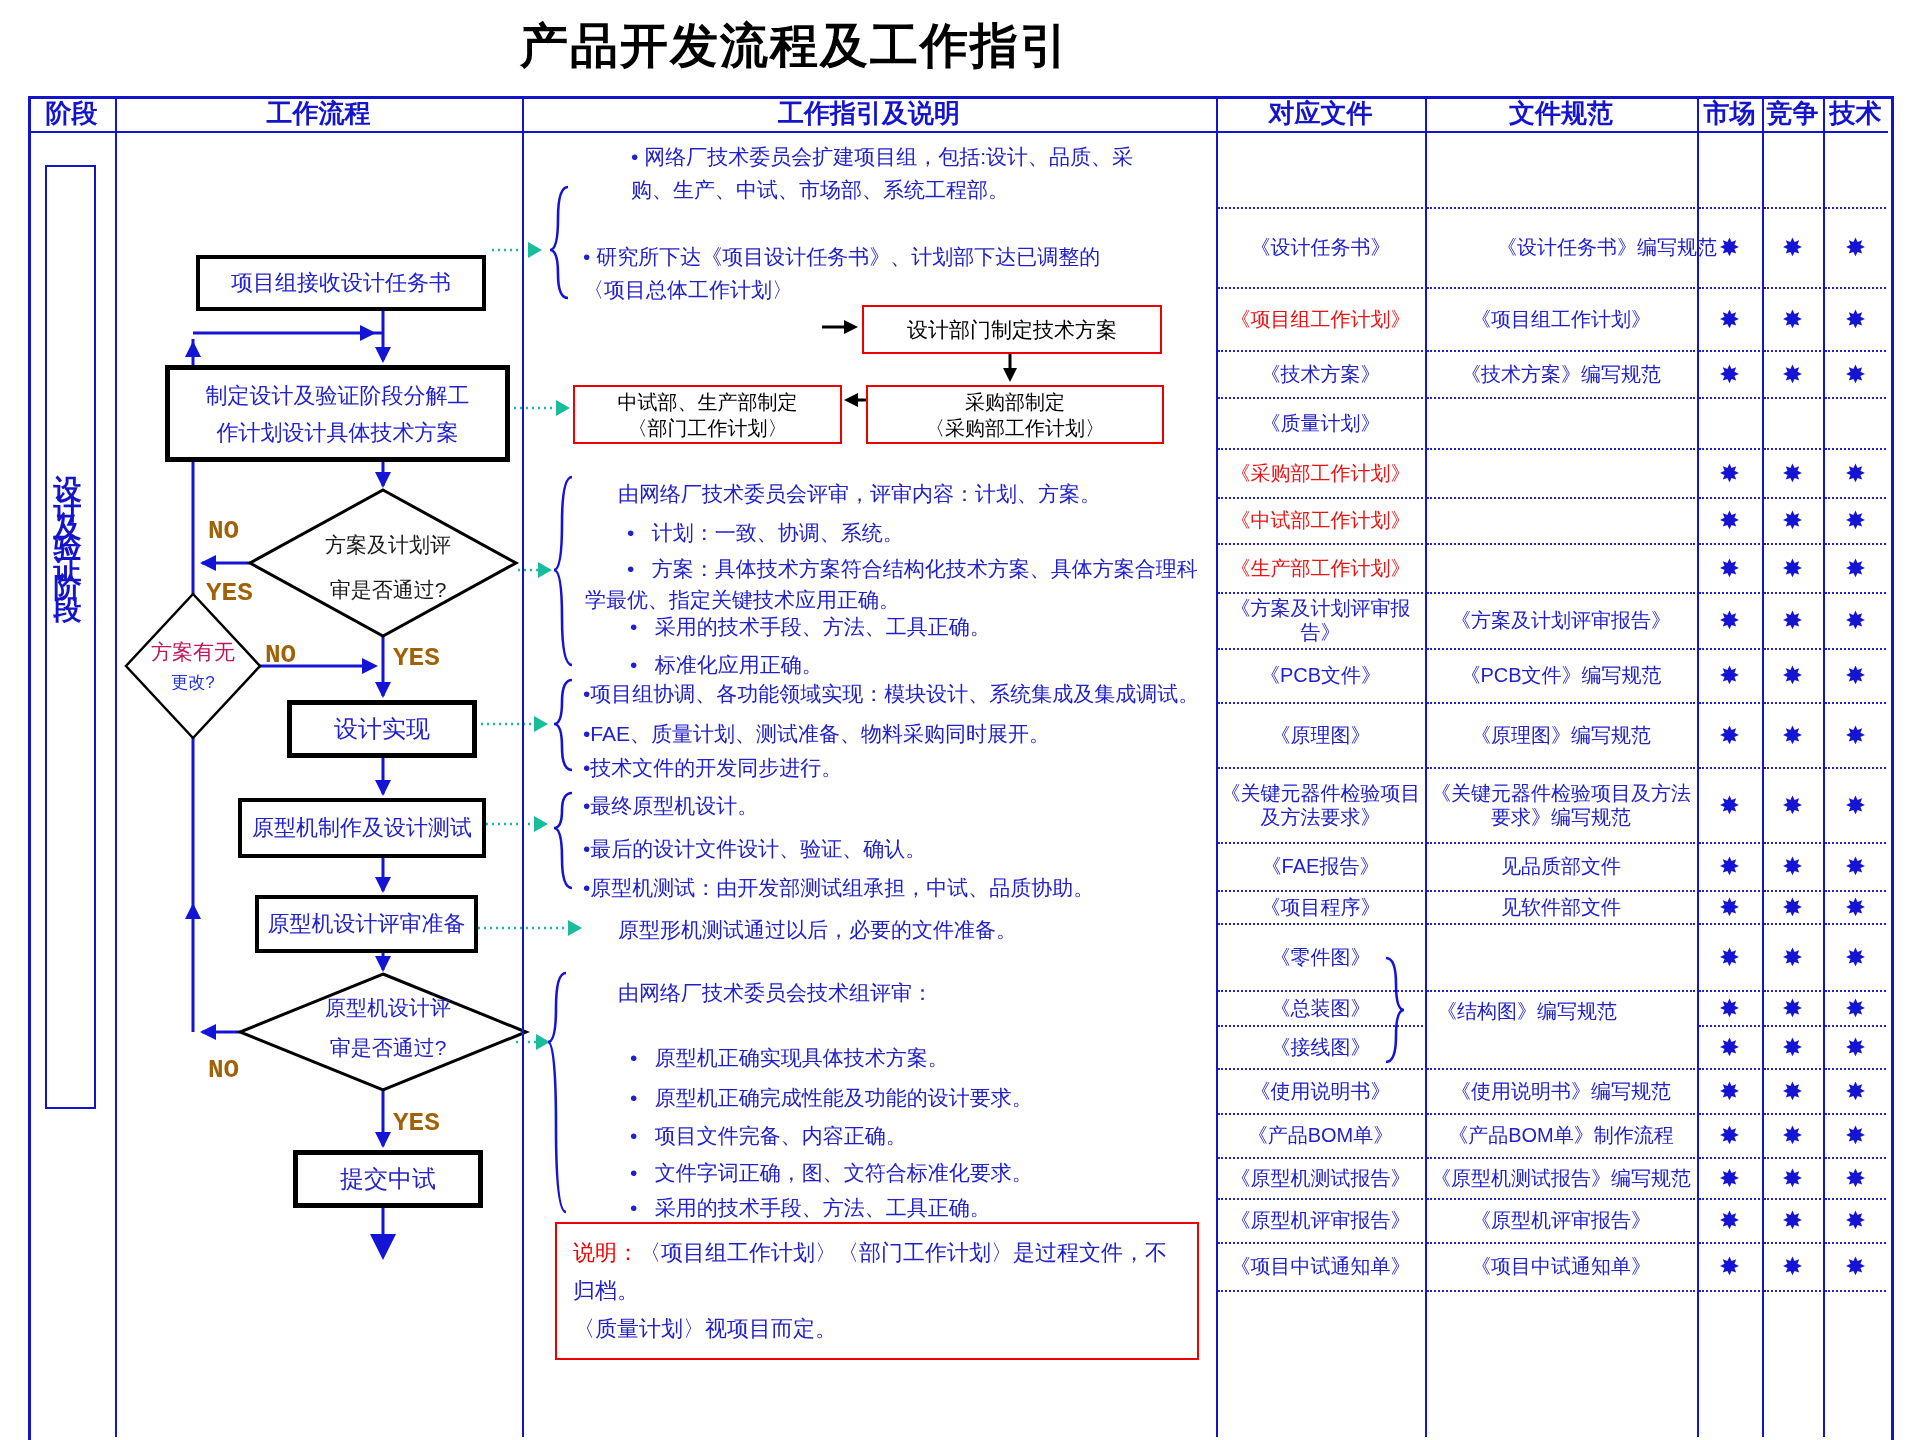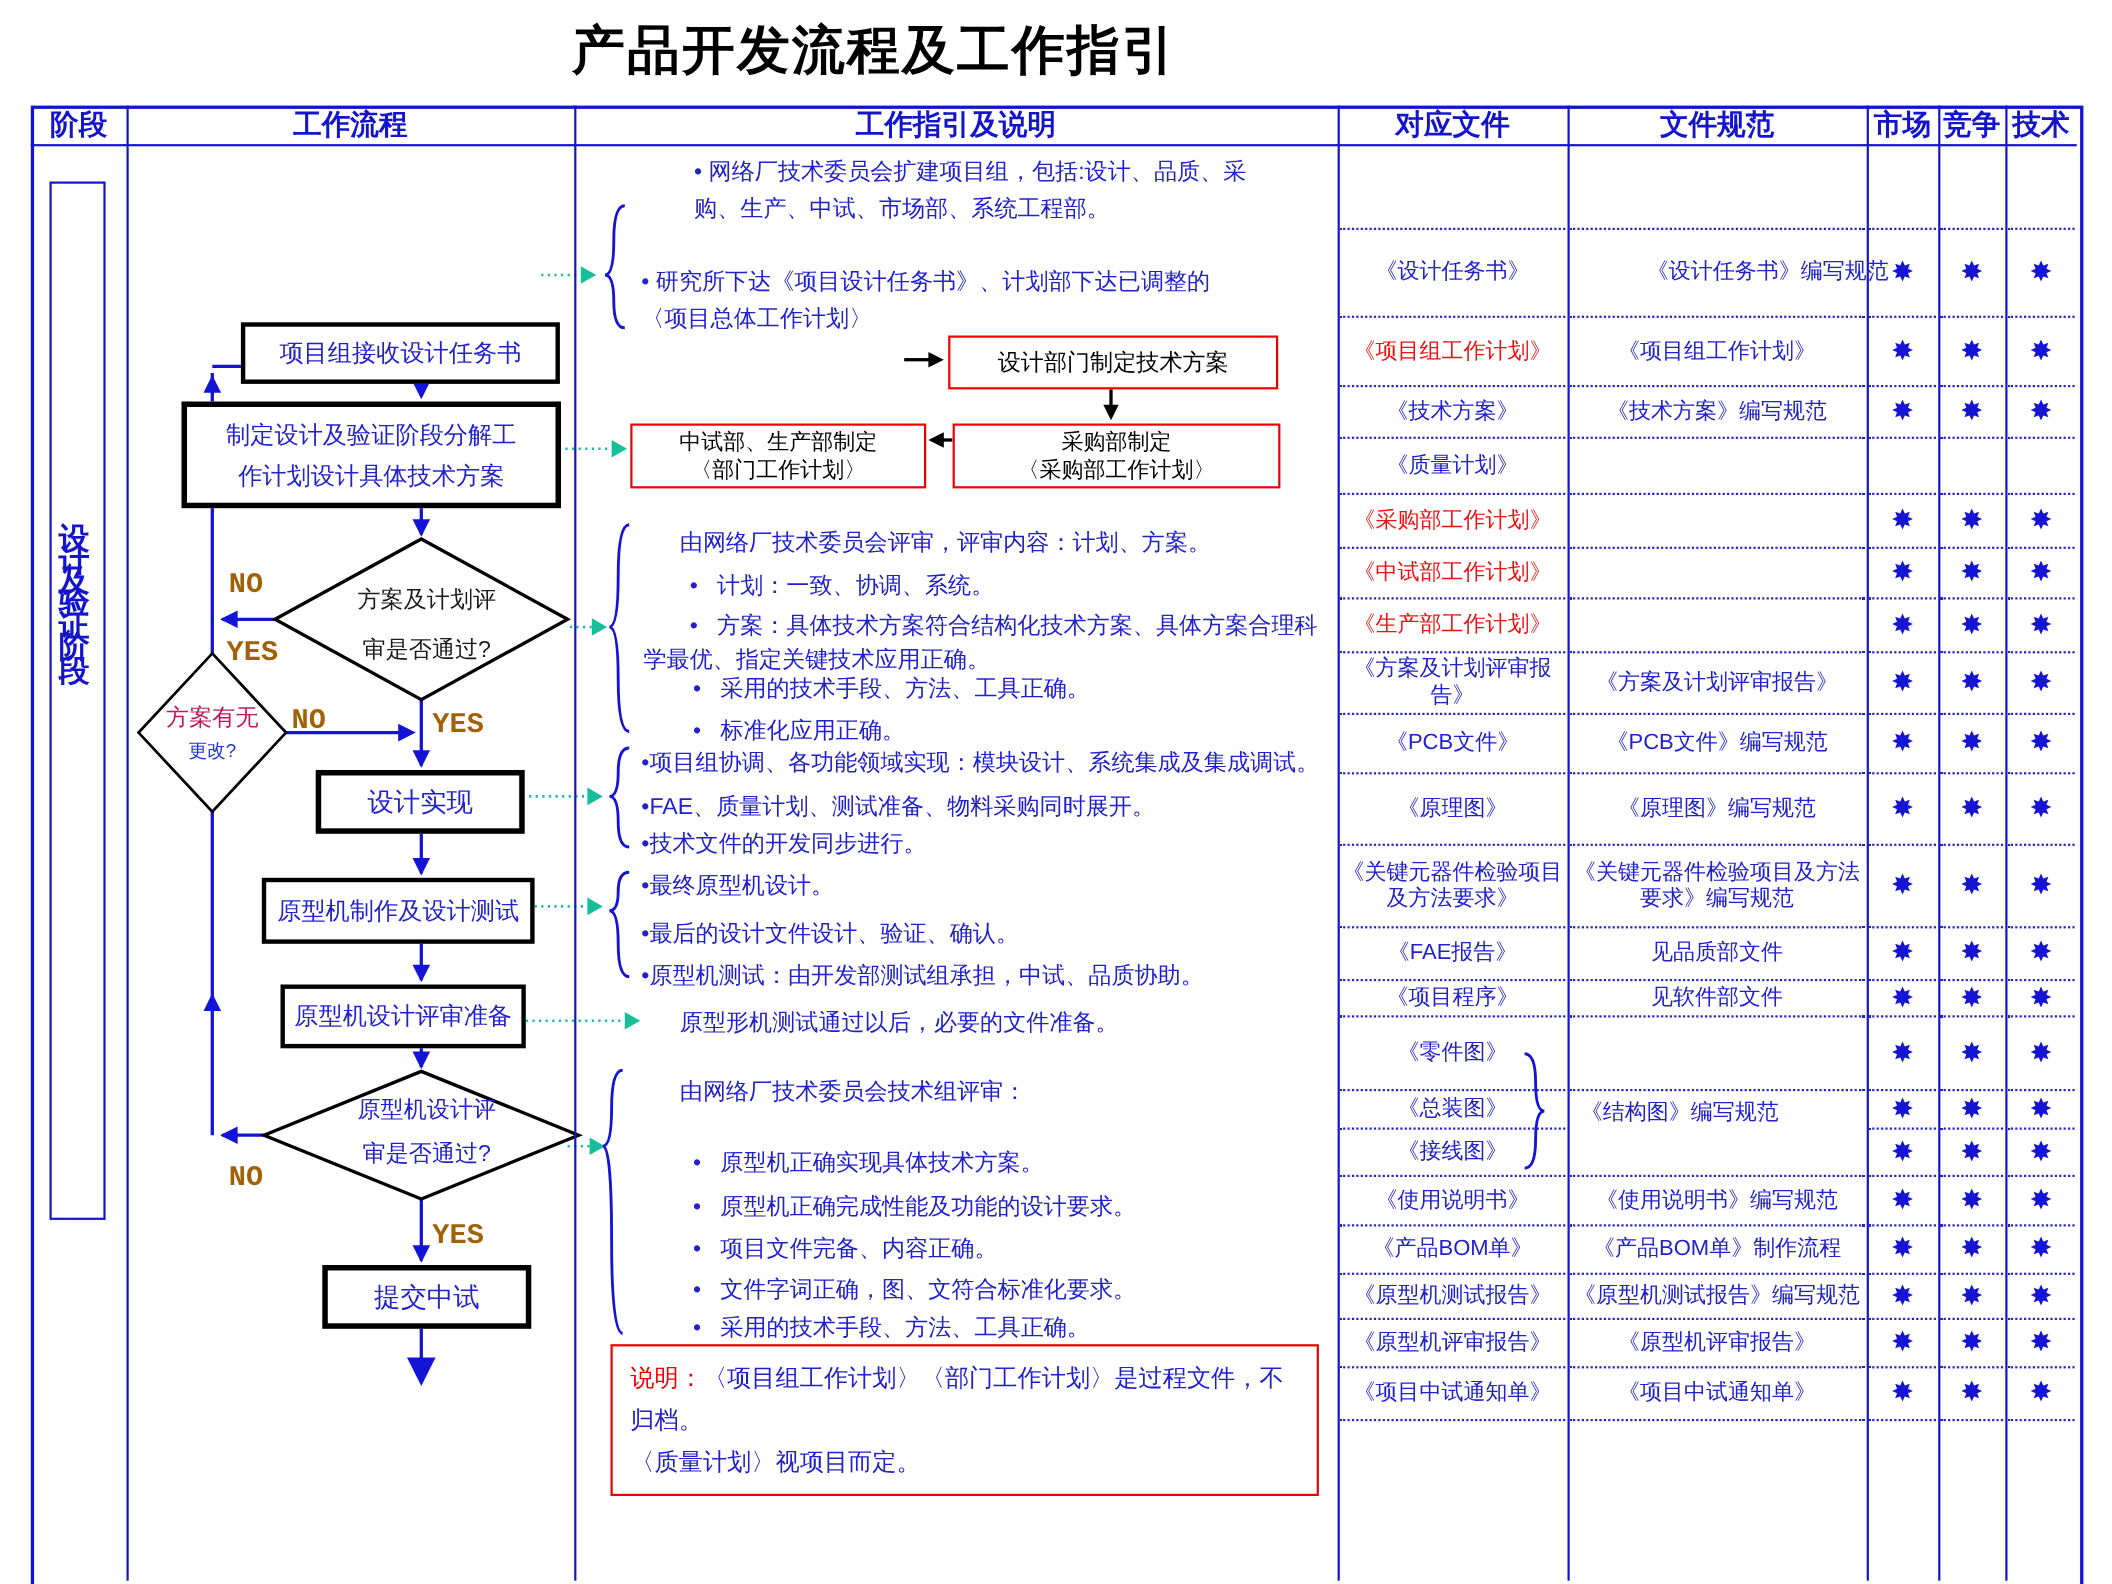--- a/index.html
+++ b/index.html
@@ -110,21 +110,21 @@
 <div class="abs c hdr" style="left:1216px;top:96px;width:209px;height:35px;">对应文件</div>
 <div class="abs c hdr" style="left:1425px;top:96px;width:272px;height:35px;">文件规范</div>
 <div class="abs c hdr" style="left:1697px;top:96px;width:65px;height:35px;">市场</div>
 <div class="abs c hdr" style="left:1762px;top:96px;width:61px;height:35px;">竞争</div>
 <div class="abs c hdr" style="left:1823px;top:96px;width:65px;height:35px;">技术</div>
 
 <div class="abs" style="left:45px;top:165px;width:47px;height:940px;border:2.5px solid #1414cc;"></div>
 <div class="abs" style="left:52px;top:452px;width:34px;height:360px;writing-mode:vertical-rl;text-orientation:upright;
      font-size:28px;font-weight:bold;color:#1414cc;letter-spacing:20px;">设计及验证阶段</div>
 
-<div class="flowbox" style="left:219px;top:255px;width:282px;height:48px;margin-top:38px;">
+<div class="flowbox" style="left:196px;top:255px;width:282px;height:48px;">
       <span>项目组接收设计任务书</span>
     </div>
 <div class="flowbox thick" style="left:165px;top:365px;width:335px;height:87px;line-height:37px;">
   <span>制定设计及验证阶段分解工</span>
   <span>作计划设计具体技术方案</span>
 </div>
 <div class="flowbox thick" style="left:287px;top:700px;width:180px;height:48px;font-size:24px;">
       <span>设计实现</span>
     </div>
 <div class="flowbox" style="left:238px;top:798px;width:240px;height:52px;">

